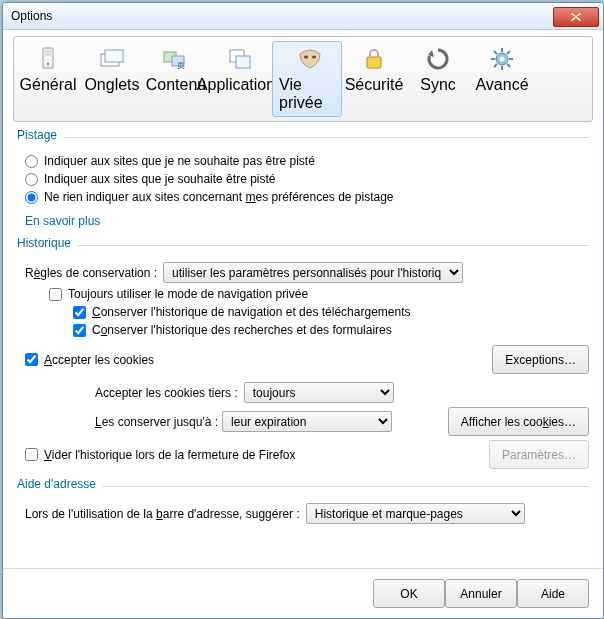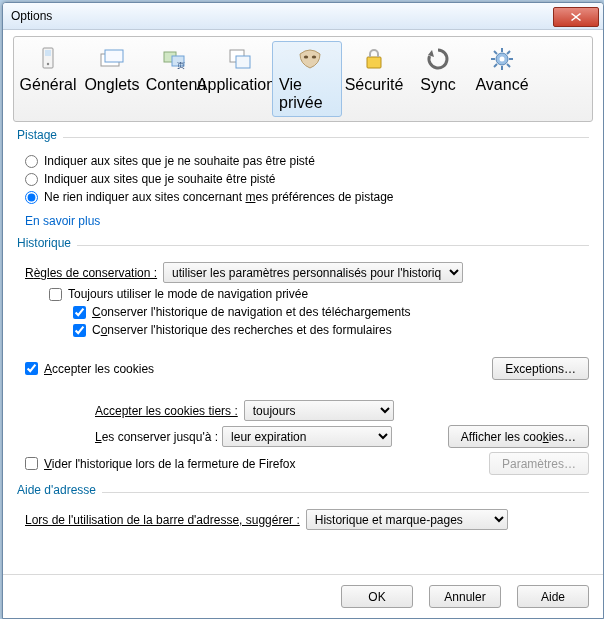--- a/index.html
+++ b/index.html
@@ -22,32 +22,32 @@
   .group-title { color:#0369a1; font-size:12px; margin-bottom:2px; }
   .group-line { display:flex; align-items:center; }
   .group-line .hr { flex:1; border-top:1px solid #d9d9d9; margin-left:6px; margin-top:3px; }
   .group-body { padding:6px 0 0 8px; }
 
   .radio-row, .check-row { display:flex; align-items:center; margin:4px 0; }
   .radio-row input, .check-row input { margin:0 6px 0 0; }
   .link { color:#0066cc; cursor:pointer; margin-top:6px; display:inline-block; padding-left:0px; }
 
   .row { display:flex; align-items:center; margin:4px 0; }
-  .row label.lbl { margin-right:6px;text-decoration:underline; }
+  .row label.lbl { margin-right:6px; }
   select { font-family:inherit; font-size:12px; background:linear-gradient(#fafafa,#e9e9e9); border:1px solid #a8a8a8; border-radius:2px; height:21px; padding:1px 4px; }
-  button.btn { font-family:inherit; font-size:12px; background:linear-gradient(#fafafa,#e7e7e7); border:1px solid #a3a3a3; border-radius:3px; height:23px; padding:0 12px; cursor:default; }
+  button.btn { font-family:inherit; font-size:12px; background:linear-gradient(#fafafa,#e7e7e7); border:1px solid #a3a3a3; border-radius:3px; height:29px; padding:0 12px; cursor:default; }
   button.btn[disabled] { color:#9a9a9a; border-color:#cfcfcf; background:linear-gradient(#fbfbfb,#f0f0f0); }
 
   .indent1 { margin-left:24px; }
   .indent2 { margin-left:48px; }
   .indent3 { margin-left:70px; }
   .sidebtn-row { display:flex; align-items:center; justify-content:space-between; }
   .sidebtn-row .left { display:flex; align-items:center; }
 
-  .footer { border-top:1px solid #d9d9d9; padding:10px 14px; display:flex; justify-content:flex-end; gap:16px; background:#fff; }
+  .footer { border-top:1px solid #d9d9d9; padding:10px 14px; display:flex; justify-content:flex-end; gap:0; background:#fff; }
   .footer .btn { min-width:72px; }
 
   .u { text-decoration:underline; }
 
   
   .icon svg { display:block; }
 </style>
 </head>
 <body>
 
@@ -195,21 +195,21 @@
         </div>
         <div class="check-row indent2">
           <input type="checkbox" checked="" style="">
           <span><span class="u">C</span><span>onserver l'historique de navigation et des téléchargements</span></span>
         </div>
         <div class="check-row indent2">
           <input type="checkbox" checked="" style="">
           <span><span>C</span><span class="u">o</span><span>nserver l'historique des recherches et des formulaires</span></span>
         </div>
 
-        <div class="sidebtn-row indent2" style="margin:20px 0;">
+        <div class="sidebtn-row indent2" style="margin:8px 0;">
           <div class="left">
             <input type="checkbox" checked="" style="margin: 0px 6px 0px 0px;">
             <span><span class="u">A</span><span>ccepter les cookies</span></span>
           </div>
           <button class="btn">Exceptions…</button>
         </div>
 
         <div class="row indent3">
           <label class="lbl">Accepter les cookies tiers :</label>
           <select style="width:150px">
@@ -238,21 +238,21 @@
     </div>
 
     <div class="group">
       <div class="group-line">
         <span class="group-title">Aide d'adresse</span>
         <span class="hr"></span>
       </div>
       <div class="group-body">
         <div class="row">
           <label class="lbl"><span>Lors de l'utilisation de la </span><span class="u">b</span><span>arre d'adresse, suggérer :</span></label>
-          <select style="width:202px">
+          <select style="width:219px">
             <option>Historique et marque-pages</option>
           </select>
         </div>
       </div>
     </div>
 
   </div>
 
   <div class="footer">
     <button class="btn">OK</button>

